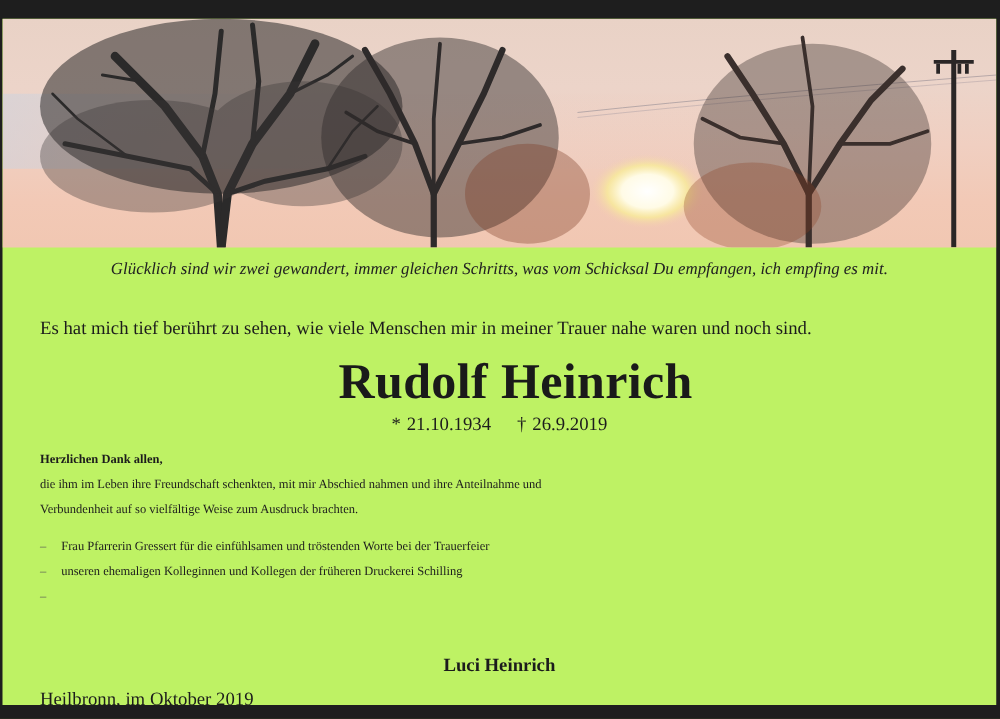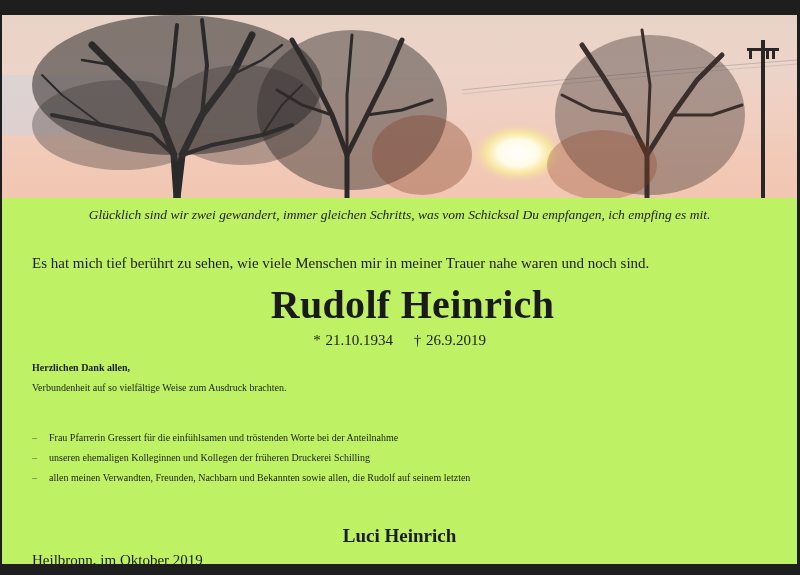--- a/index.html
+++ b/index.html
@@ -39,21 +39,21 @@
     }
     .dates span { margin: 0 8px; }
     .block { position: absolute; left: 30px; width: 740px; font-size: 10px; line-height: 20px; }
     .thanks { top: 343px; }
     .special { top: 413px; }
     .bold { font-weight: bold; }
     .list-item { position: relative; padding-left: 17px; }
     .list-item .dash { position: absolute; left: 0; top: 0; color: #555; }
     .signature {
       position: absolute; left: 0; top: 510px; width: 795px; text-align: center;
-      font-weight: bold; font-size: 19px;
+      font-weight: bold; font-size: 15px;
     }
     .place {
       position: absolute; left: 30px; top: 537px; font-size: 15px; white-space: nowrap;
     }
   </style>
 </head>
 <body>
 
 <div class="frame">
 
@@ -144,35 +144,35 @@
 
     <div class="name">Rudolf Heinrich</div>
 
     <div class="dates">
       <span>* 21.10.1934</span>
       <span>† 26.9.2019</span>
     </div>
 
     <div class="block thanks">
       <div class="bold">Herzlichen Dank allen,</div>
+      <div>die ihm im Leben ihre Freundschaft schenkten, mit mir Abschied nahmen und ihre Anteilnahme und</div>
       <div>Verbundenheit auf so vielfältige Weise zum Ausdruck brachten.</div>
     </div>
 
     <div class="block special">
       <div class="list-item">
         <span class="dash">–</span>
-        <div>Frau Pfarrerin Gressert für die einfühlsamen und tröstenden Worte bei der Anteilnahme</div>
+        <div>Frau Pfarrerin Gressert für die einfühlsamen und tröstenden Worte bei der Trauerfeier</div>
       </div>
       <div class="list-item">
         <span class="dash">–</span>
         <div>unseren ehemaligen Kolleginnen und Kollegen der früheren Druckerei Schilling</div>
       </div>
       <div class="list-item">
         <span class="dash">–</span>
-        <div>allen meinen Verwandten, Freunden, Nachbarn und Bekannten sowie allen, die Rudolf auf seinem letzten</div>
       </div>
     </div>
 
     <div class="signature">Luci Heinrich</div>
 
     <div class="place">Heilbronn, im Oktober 2019</div>
   </div>
 </div>
 
 </body></html>

